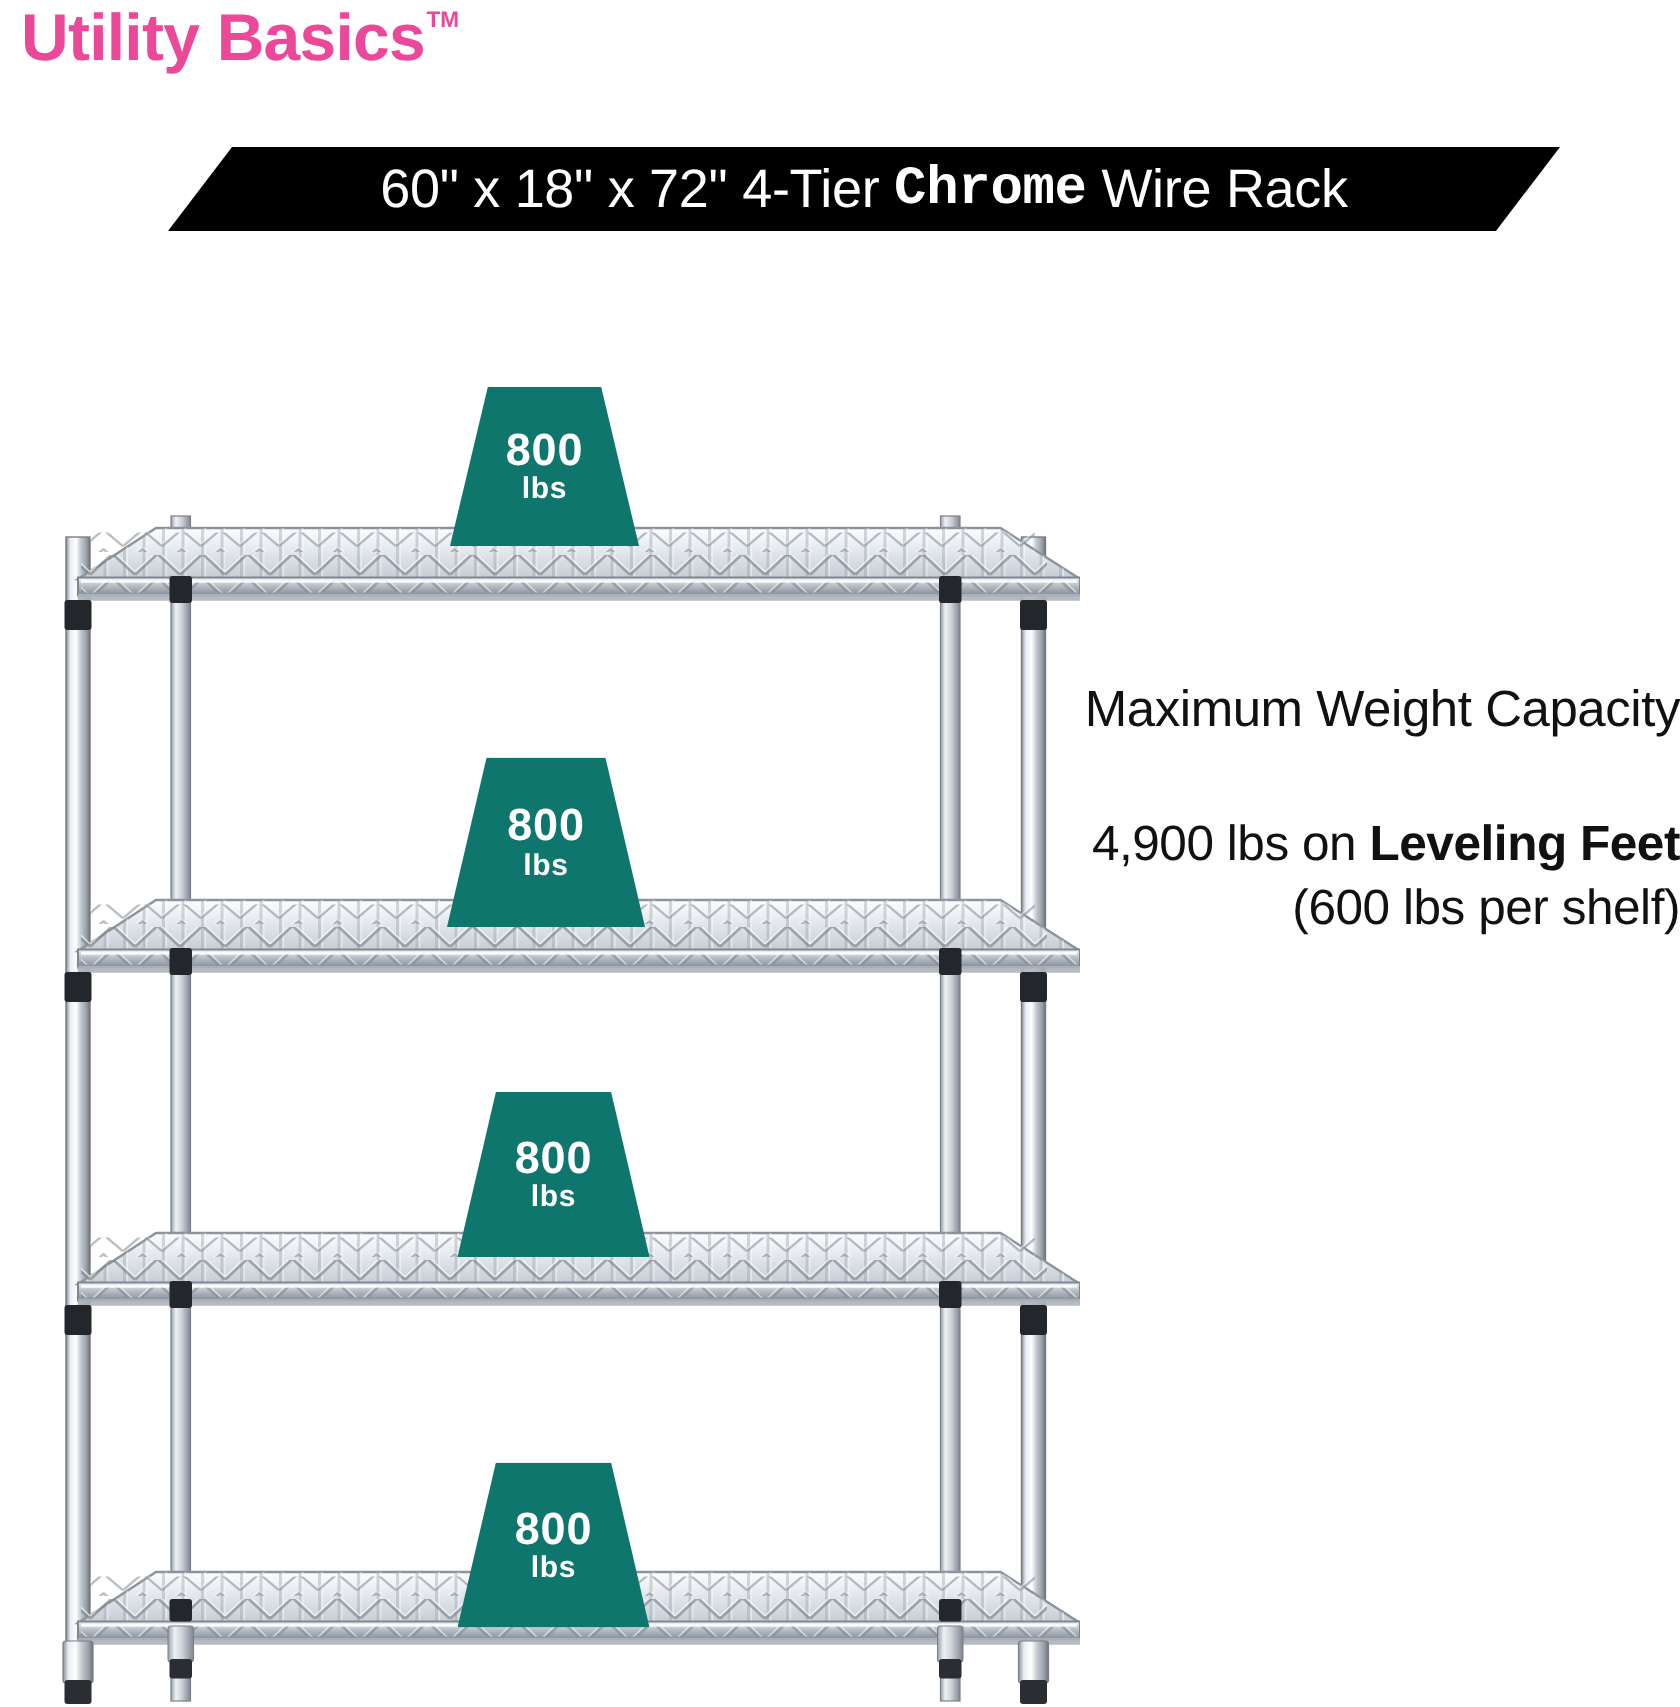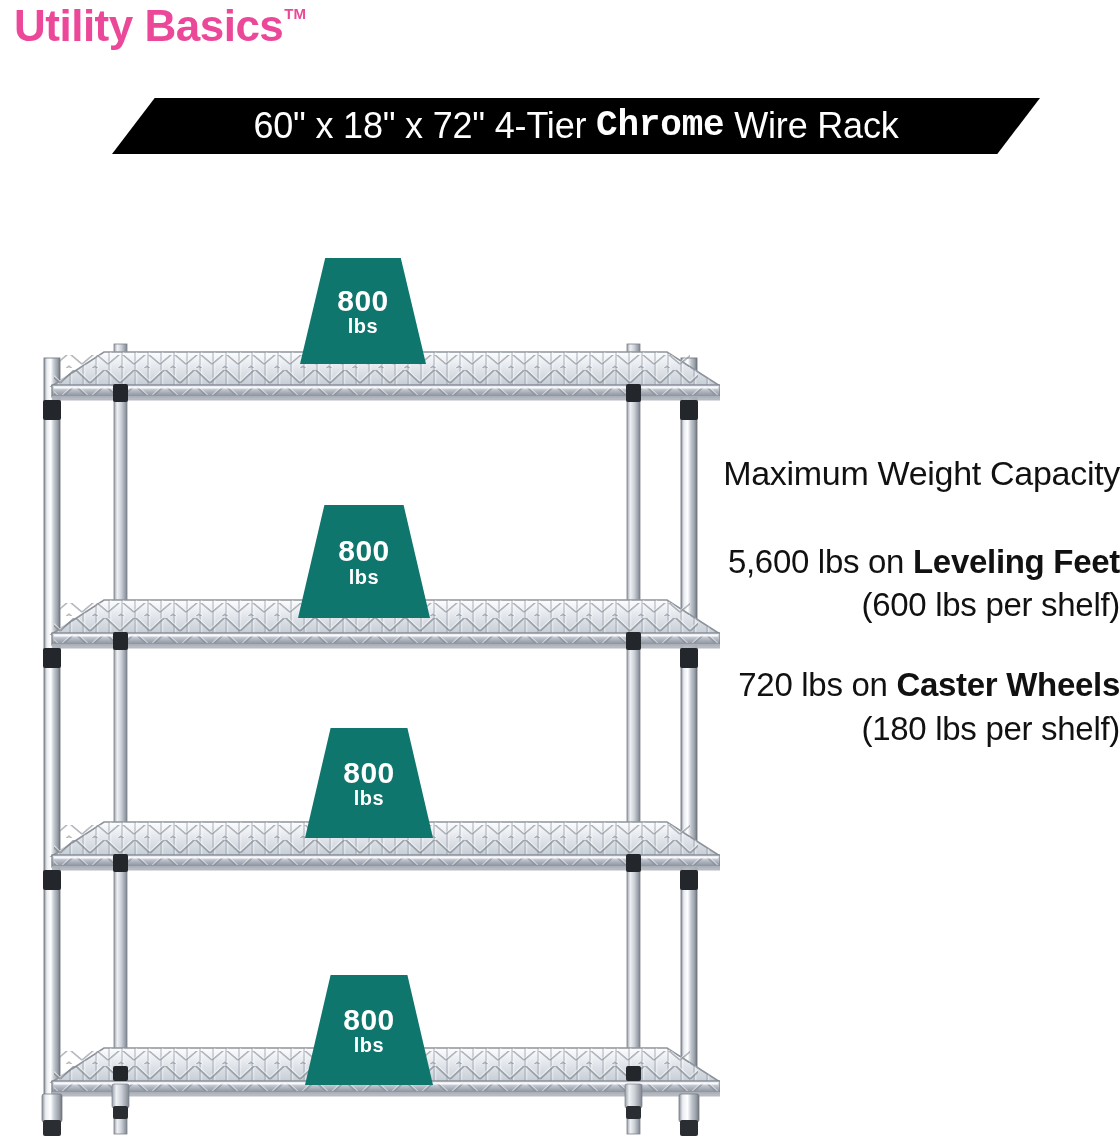--- a/index.html
+++ b/index.html
@@ -274,16 +274,15 @@
   <span class="unit">lbs</span>
 </div>
 <div class="callout callout-4">
   <span class="num">800</span>
   <span class="unit">lbs</span>
 </div>
 
 <div class="info">
   <p class="info-heading">Maximum Weight Capacity</p>
   <div class="gap-1"></div>
-  <p class="info-para"><span>5,600 lbs on </span><b>Leveling Feet</b><span> (600 lbs per shelf)</span></p>
+  <p class="info-para"><span>4,900 lbs on </span><b>Leveling Feet</b><span> (600 lbs per shelf)</span></p>
   <div class="gap-2"></div>
-  <p class="info-para"><span>720 lbs on </span><b>Caster Wheels</b><span> (180 lbs per shelf)</span></p>
 </div>
 
 </body></html>

